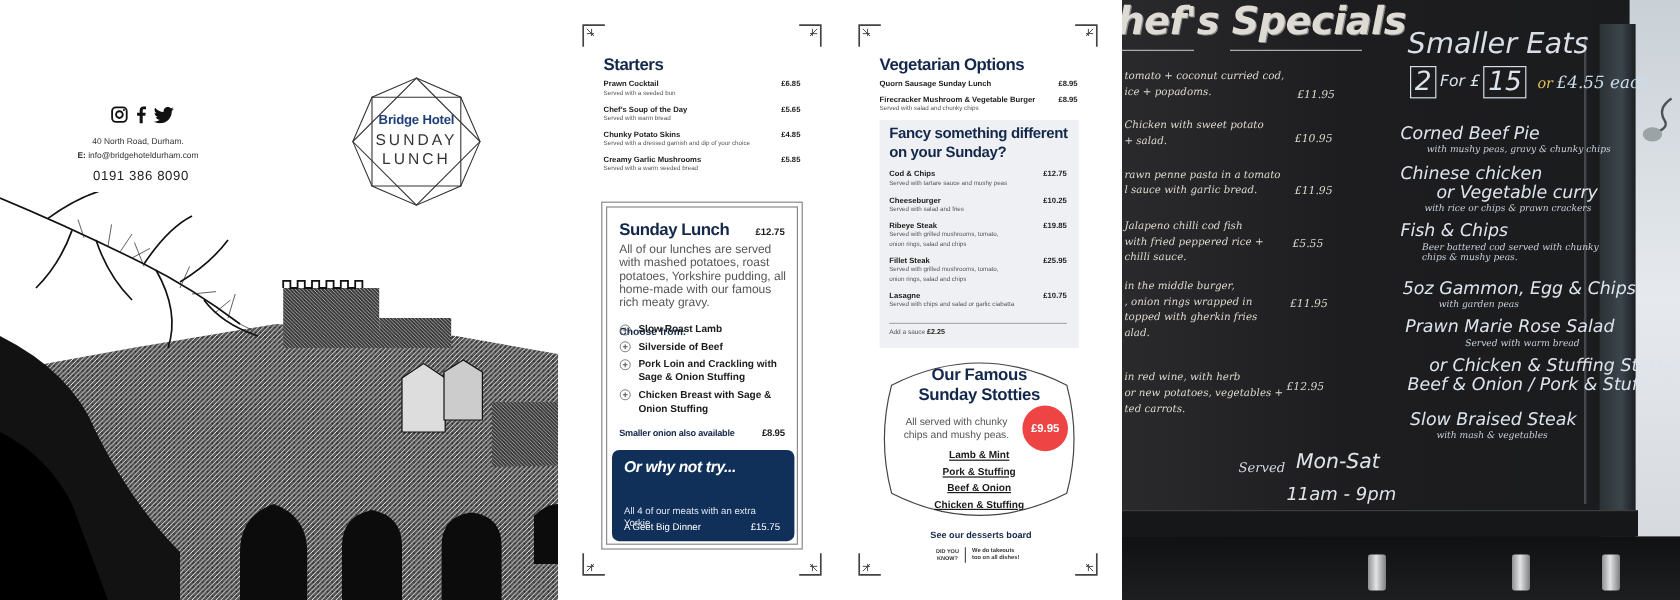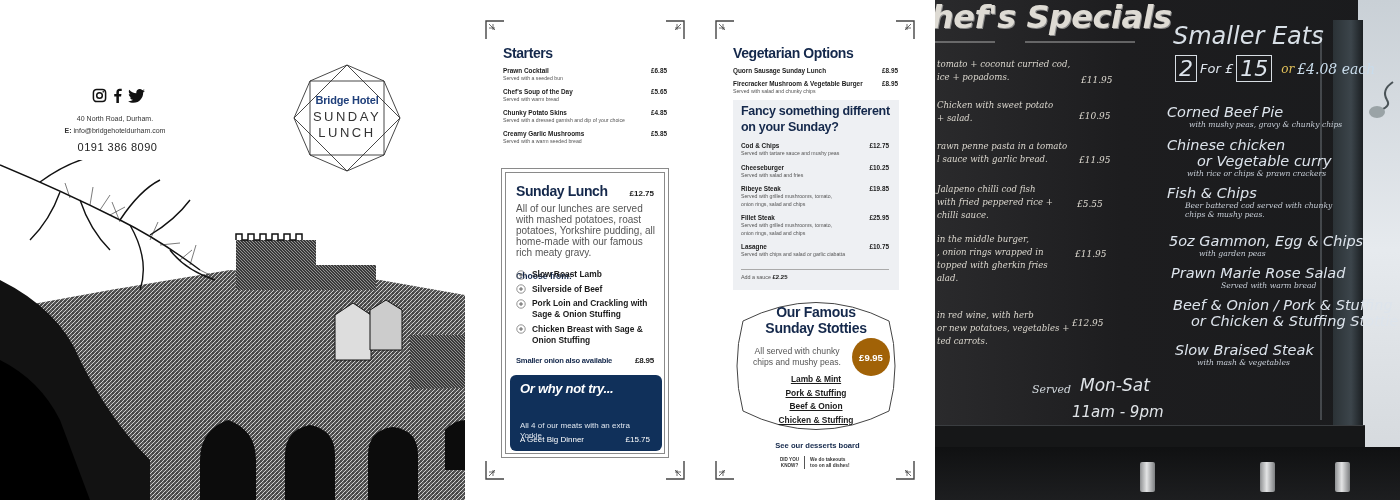--- a/index.html
+++ b/index.html
@@ -59,21 +59,21 @@
   .fancy-items .item { margin-bottom: 6px; }
   .fancy-items .item-desc { line-height: 7.5px; }
   .fancy-rule { position: absolute; left: 8px; top: 169px; width: 148px; border-top: 1px solid #aaa; }
   .fancy-sauce { position: absolute; left: 8px; top: 174px; font-size: 5.4px; color: #555; }
   .fancy-sauce b { color: #1b1b1b; font-size: 6px; }
 
   .stotties { position: absolute; left: 33px; top: 296px; width: 166px; height: 140px; }
   .stotties svg { position: absolute; left: 0; top: 0; }
   .st-title { position: absolute; left: 0; top: 8px; width: 166px; text-align: center; font-size: 14px; font-weight: bold; color: #14284b; line-height: 16px; letter-spacing: -0.3px; }
   .st-desc { position: absolute; left: 12px; top: 50px; width: 104px; font-size: 8.6px; line-height: 11px; color: #555; text-align: center; }
-  .st-price { position: absolute; left: 119px; top: 42px; width: 38px; height: 38px; border-radius: 50%; background: #a16207; color: #fff; font-size: 9.5px; font-weight: bold; display: flex; align-items: center; justify-content: center; }
+  .st-price { position: absolute; left: 119px; top: 42px; width: 38px; height: 38px; border-radius: 50%; background: #ef4444; color: #fff; font-size: 9.5px; font-weight: bold; display: flex; align-items: center; justify-content: center; }
   .st-list { position: absolute; left: 0; top: 77px; width: 166px; text-align: center; }
   .st-list div { font-size: 8.4px; font-weight: bold; color: #1b1b1b; line-height: 13.5px; text-decoration: underline; }
   .desserts { position: absolute; left: 0; top: 441px; width: 235px; text-align: center; font-size: 7.6px; font-weight: bold; color: #14284b; }
   .dyk { position: absolute; left: 80px; top: 456px; display: flex; align-items: center; gap: 5px; }
   .dyk-a { font-size: 4.6px; font-weight: bold; color: #333; text-align: center; line-height: 6px; }
   .dyk-sep { width: 1px; height: 13px; background: #555; }
   .dyk-b { font-size: 4.8px; font-weight: bold; color: #333; line-height: 6px; }
 
   
   .board-wrap { position: absolute; left: 935px; top: 0; width: 465px; height: 500px; background: linear-gradient(90deg, #2a2a2c 0%, #1d1d1f 40%, #1a1b1d 100%); overflow: hidden; }
@@ -466,21 +466,21 @@
     <div>ted carrots.</div>
   </div>
   <div class="chalk pchalk" style="left:137px;top:318px">£12.95</div>
 
   <div class="chalk se-title" style="left:238px;top:22px">Smaller Eats</div>
   <div class="chalk" style="left:240px;top:55px;display:flex;align-items:center;gap:3px">
     <span class="promo-box">2</span>
     <span style="font-size:13px;color:#dde4ec;font-family:'DejaVu Sans',sans-serif">For £</span>
     <span class="promo-box">15</span>
     <span style="font-size:12px;color:#e2c15a;margin-left:6px">or</span>
-    <span style="font-size:14px;color:#c9dceb">£4.08 each</span>
+    <span style="font-size:14px;color:#c9dceb">£4.55 each</span>
   </div>
 
   <div class="chalk" style="left:232px;top:104px">
     <div class="se-item">Corned Beef Pie</div>
     <div class="se-sub" style="margin-left:22px">with mushy peas, gravy &amp; chunky chips</div>
   </div>
   <div class="chalk" style="left:232px;top:137px">
     <div class="se-item">Chinese chicken</div>
     <div class="se-item" style="margin-left:30px">or Vegetable curry</div>
     <div class="se-sub" style="margin-left:20px">with rice or chips &amp; prawn crackers</div>
@@ -492,22 +492,22 @@
   </div>
   <div class="chalk" style="left:234px;top:233px">
     <div class="se-item">5oz Gammon, Egg &amp; Chips</div>
     <div class="se-sub" style="margin-left:30px">with garden peas</div>
   </div>
   <div class="chalk" style="left:236px;top:265px">
     <div class="se-item">Prawn Marie Rose Salad</div>
     <div class="se-sub" style="margin-left:50px">Served with warm bread</div>
   </div>
   <div class="chalk" style="left:238px;top:297px">
+    <div class="se-item" style="margin-left:18px">or Chicken &amp; Stuffing Stottie</div>
     <div class="se-item">Beef &amp; Onion / Pork &amp; Stuffing</div>
-    <div class="se-item" style="margin-left:18px">or Chicken &amp; Stuffing Stottie</div>
   </div>
   <div class="chalk" style="left:240px;top:342px">
     <div class="se-item">Slow Braised Steak</div>
     <div class="se-sub" style="margin-left:22px">with mash &amp; vegetables</div>
   </div>
 
   <div class="chalk" style="left:97px;top:383px;font-size:11px;color:#d2d8dd">Served</div>
   <div class="chalk" style="left:145px;top:375px;font-size:17px;color:#e0e4e8;font-family:'DejaVu Sans',sans-serif">Mon-Sat</div>
   <div class="chalk" style="left:137px;top:403px;font-size:15px;color:#e0e4e8;font-family:'DejaVu Sans',sans-serif">11am - 9pm</div>
 </section>

